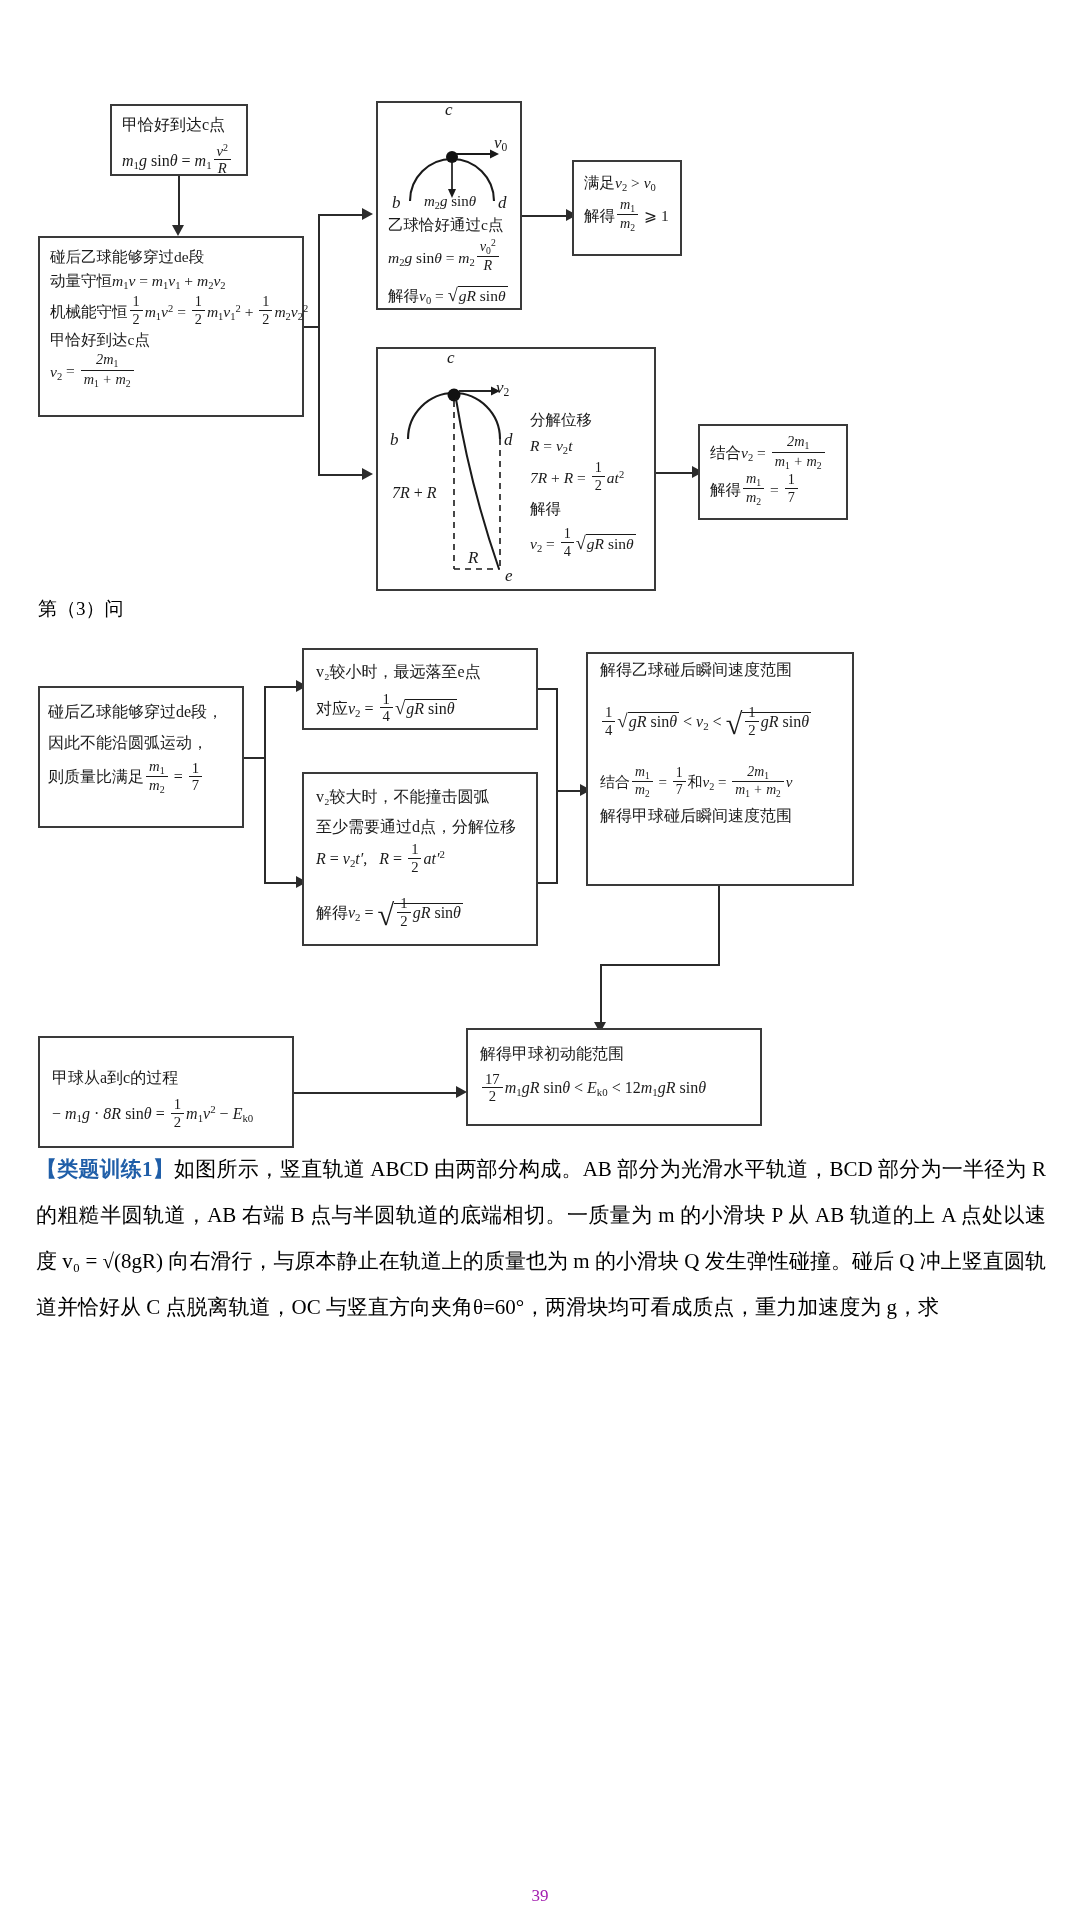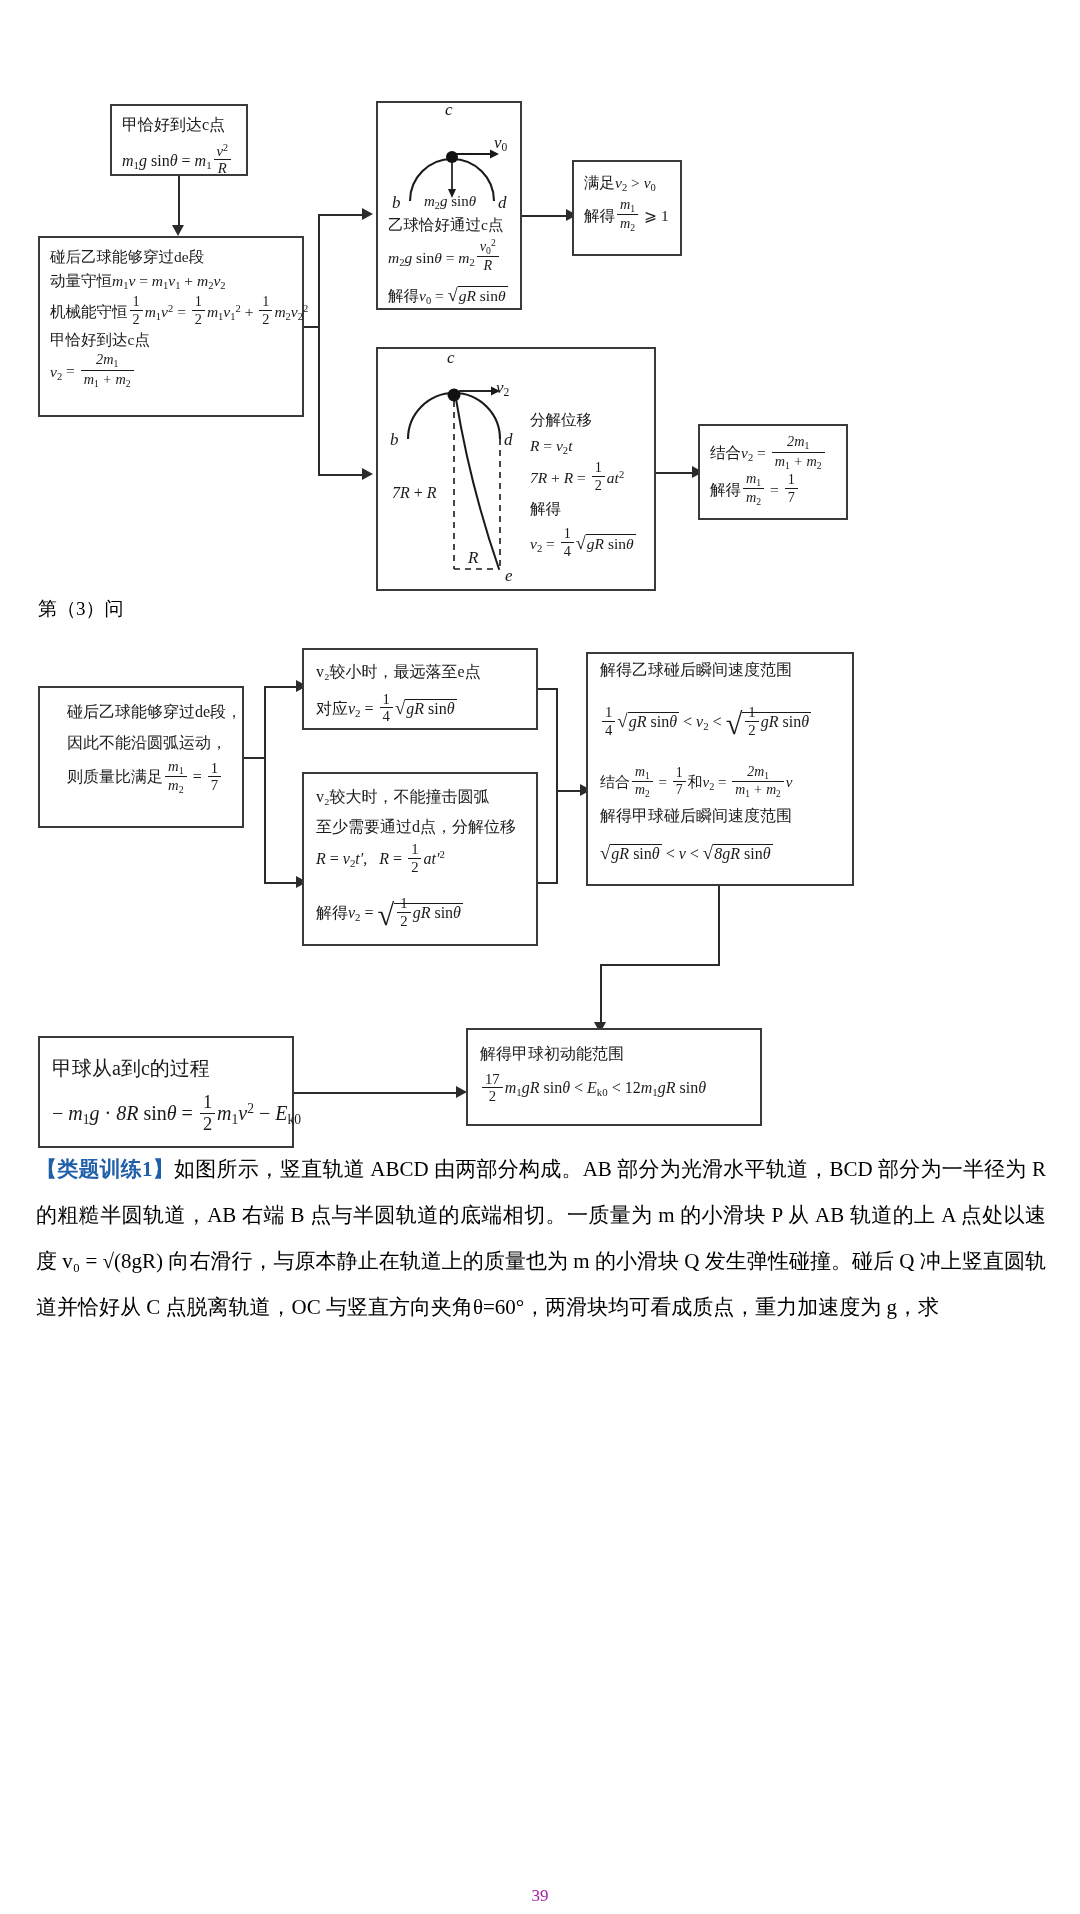--- a/index.html
+++ b/index.html
@@ -190,21 +190,21 @@
     <div class="ln">
       结合<span class="m">v<span class="sub">2</span></span><span class="mr"> = </span><span class="frac"><span class="num m">2m<span class="sub">1</span></span><span class="den m">m<span class="sub">1</span> + m<span class="sub">2</span></span></span>
     </div>
     <div class="ln" style="line-height:2.3;">
       解得<span class="frac"><span class="num m">m<span class="sub">1</span></span><span class="den m">m<span class="sub">2</span></span></span><span class="mr"> = </span><span class="frac"><span class="num">1</span><span class="den">7</span></span>
     </div>
   </div>
 
   <div class="sect" style="left:38px;top:596px;">第（3）问</div>
 
-  <div class="box" style="left:38px;top:686px;width:206px;height:142px;padding:8px 27px;font-size:16px;line-height:1.95;">
+  <div class="box" style="left:38px;top:686px;width:206px;height:142px;padding:8px 8px;font-size:16px;line-height:1.95;">
     <div class="ln">碰后乙球能够穿过de段，</div>
     <div class="ln">因此不能沿圆弧运动，</div>
     <div class="ln" style="line-height:2.3;">
       则质量比满足<span class="frac"><span class="num m">m<span class="sub">1</span></span><span class="den m">m<span class="sub">2</span></span></span><span class="mr"> = </span><span class="frac"><span class="num">1</span><span class="den">7</span></span>
     </div>
   </div>
 
   <div class="hl" style="left:244px;top:757px;width:22px;"></div>
   <div class="vl" style="left:264px;top:686px;height:198px;"></div>
   <div class="hl" style="left:264px;top:686px;width:36px;"></div>
@@ -238,31 +238,28 @@
 
   <div class="box" style="left:586px;top:652px;width:268px;height:234px;padding:1px 12px;font-size:16px;line-height:1.85;">
     <div class="ln">解得乙球碰后瞬间速度范围</div>
     <div class="ln" style="line-height:2.6;">
       <span class="frac"><span class="num">1</span><span class="den">4</span></span><span class="sqrt"><span class="rad">√</span><span class="arg"><span class="m">gR</span><span class="mr"> sin</span><span class="m">θ</span></span></span><span class="mr"> &lt; </span><span class="m">v<span class="sub">2</span></span><span class="mr"> &lt; </span><span class="sqrt bigsqrt"><span class="rad">√</span><span class="arg"><span class="frac"><span class="num">1</span><span class="den">2</span></span><span class="m">gR</span><span class="mr"> sin</span><span class="m">θ</span></span></span>
     </div>
     <div class="ln" style="line-height:2.5;font-size:15px;">
       结合<span class="frac"><span class="num m">m<span class="sub">1</span></span><span class="den m">m<span class="sub">2</span></span></span><span class="mr"> = </span><span class="frac"><span class="num">1</span><span class="den">7</span></span><span class="mr">和</span><span class="m">v<span class="sub">2</span></span><span class="mr"> = </span><span class="frac"><span class="num m">2m<span class="sub">1</span></span><span class="den m">m<span class="sub">1</span> + m<span class="sub">2</span></span></span><span class="m">v</span>
     </div>
     <div class="ln">解得甲球碰后瞬间速度范围</div>
-    <div class="ln" style="line-height:2.3;">
-      <span class="sqrt"><span class="rad">√</span><span class="arg"><span class="m">gR</span><span class="mr"> sin</span><span class="m">θ</span></span></span><span class="mr"> &lt; </span><span class="m">v</span><span class="mr"> &lt; </span><span class="sqrt"><span class="rad">√</span><span class="arg"><span class="m">8gR</span><span class="mr"> sin</span><span class="m">θ</span></span></span>
-    </div>
   </div>
 
   <div class="vl" style="left:718px;top:886px;height:80px;"></div>
   <div class="hl" style="left:600px;top:964px;width:120px;"></div>
   <div class="vl" style="left:600px;top:964px;height:62px;"></div>
   <div class="arrow-d" style="left:594px;top:1022px;"></div>
 
-  <div class="box" style="left:38px;top:1036px;width:256px;height:112px;padding:10px 12px;font-size:20px;line-height:2;">
+  <div class="box" style="left:38px;top:1036px;width:256px;height:112px;padding:24px 12px;font-size:16px;line-height:2;">
     <div class="ln">甲球从a到c的过程</div>
     <div class="ln" style="line-height:2.5;">
       <span class="mr">− </span><span class="m">m<span class="sub">1</span>g</span><span class="mr"> · </span><span class="m">8R</span><span class="mr"> sin</span><span class="m">θ</span><span class="mr"> = </span><span class="frac"><span class="num">1</span><span class="den">2</span></span><span class="m">m<span class="sub">1</span>v<span class="sup">2</span></span><span class="mr"> − </span><span class="m">E<span class="sub">k0</span></span>
     </div>
   </div>
 
   <div class="hl" style="left:294px;top:1092px;width:166px;"></div>
   <div class="arrow-r" style="left:456px;top:1086px;"></div>
 
   <div class="box" style="left:466px;top:1028px;width:296px;height:98px;padding:9px 12px;font-size:16px;line-height:1.9;">

